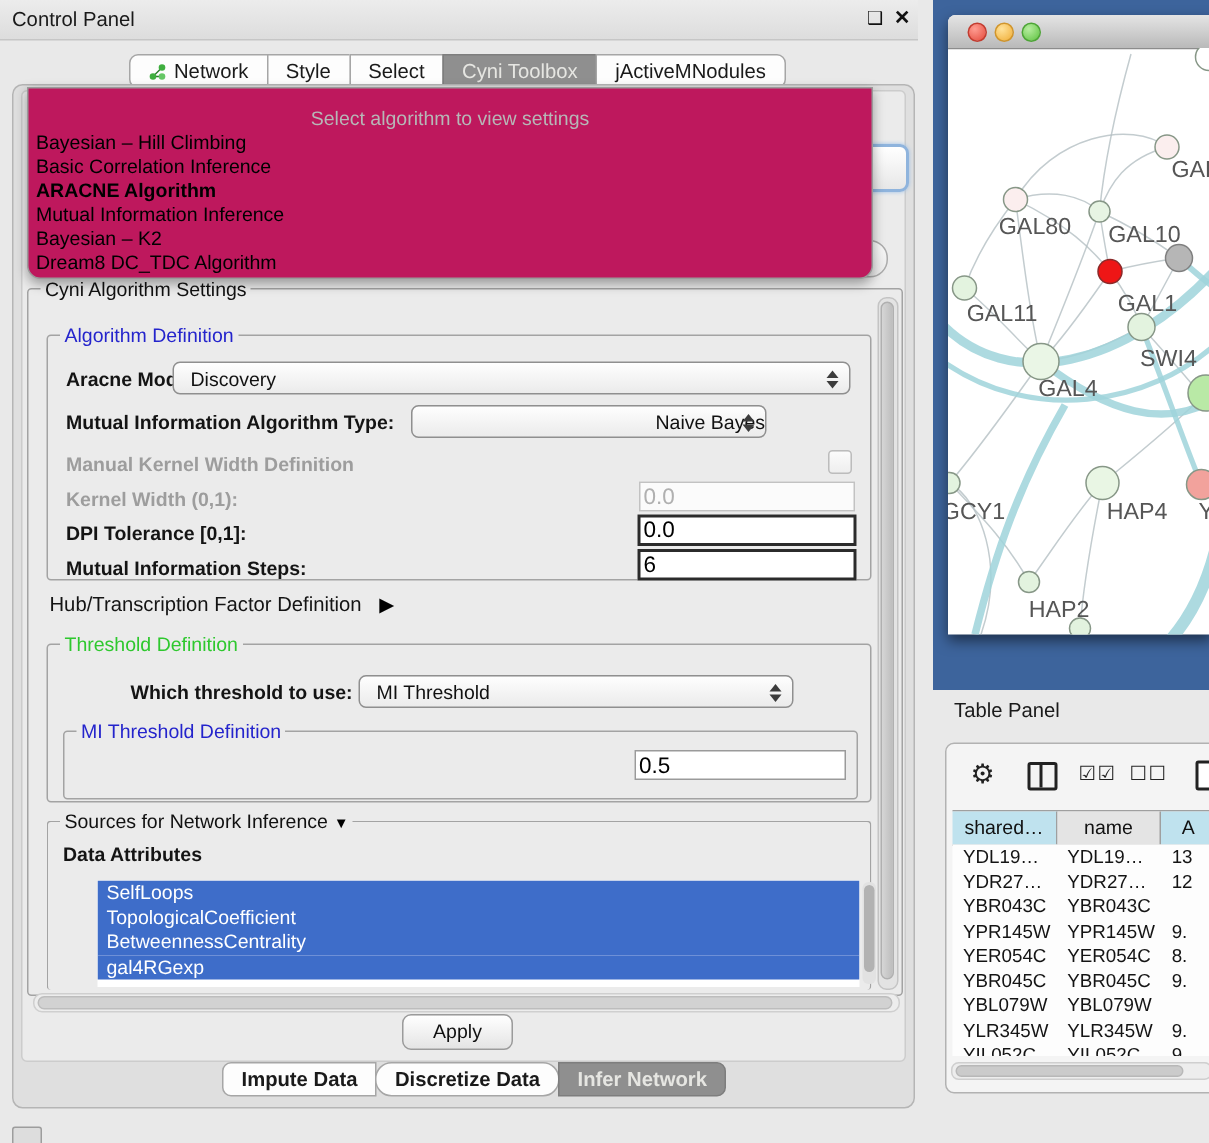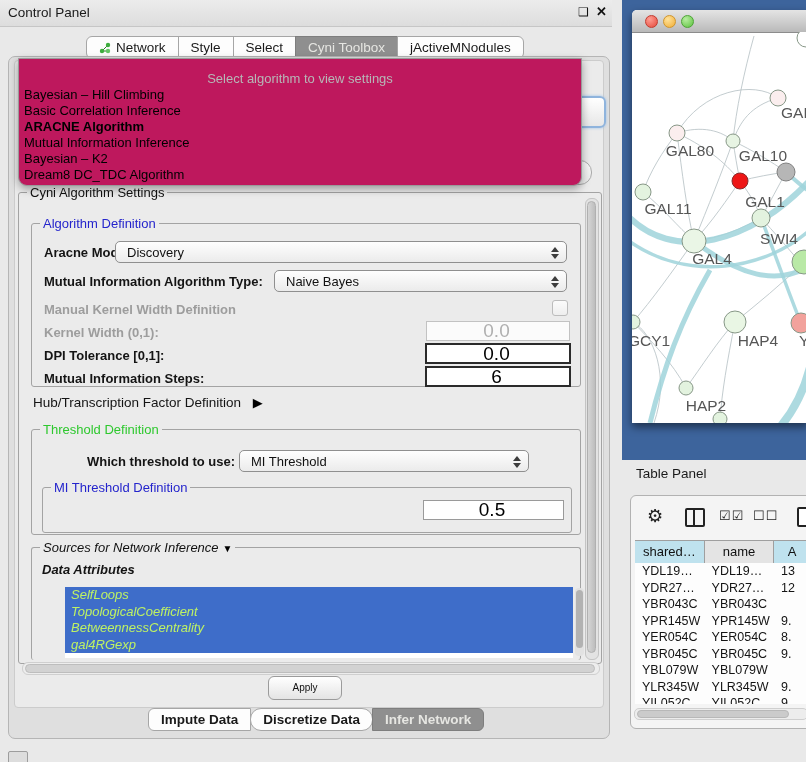--- a/index.html
+++ b/index.html
@@ -51,48 +51,48 @@
   .lbl{position:absolute;font-size:13px;font-weight:bold;color:#141414;white-space:nowrap;}
   .lbl.dis{color:#9d9d9d;}
   .combo{position:absolute;height:22px;border:1px solid #8f8f8f;border-radius:5px;
     background:linear-gradient(#fefefe,#ebebeb);font-size:13px;line-height:22px;padding-left:11px;
     box-sizing:border-box;}
   .stepper{position:absolute;right:7px;top:4px;width:8px;height:14px;}
   .stepper:before,.stepper:after{content:"";position:absolute;left:0;border-left:4px solid transparent;
     border-right:4px solid transparent;}
   .stepper:before{top:1px;border-bottom:5px solid #3c3c3c;}
   .stepper:after{bottom:1px;border-top:5px solid #3c3c3c;}
-  .tfield{position:absolute;height:18px;border:1px solid #9a9a9a;background:#fff;font-size:19px;
-    text-align:center;padding:0 5px 0 2px;font-family:"Liberation Sans",sans-serif;box-sizing:content-box;}
+  .tfield{position:absolute;height:18px;border:1px solid #9a9a9a;background:#fff;font-size:15px;
+    text-align:left;padding:0 5px 0 2px;font-family:"Liberation Sans",sans-serif;box-sizing:content-box;}
   .tfield.strong{border:2px solid #2b2b2b;height:17px;}
   .tfield.dis{color:#b0b0b0;border-color:#c2c2c2;background:#fbfbfb;}
   .checkbox{position:absolute;width:14px;height:14px;border:1px solid #bcbcbc;border-radius:3px;
     background:linear-gradient(#fbfbfb,#eeeeee);}
   .arrow-r{display:inline-block;font-size:13px;color:#000;}
   .arrow-d{display:inline-block;font-size:10px;color:#000;margin-left:4px;}
 
   #attr-list{position:absolute;left:33px;top:39px;width:508px;height:71px;background:#ffffff;
     overflow:hidden;}
   #attr-list .row{height:16.5px;line-height:16.5px;font-size:13px;padding-left:6px;color:#0c0c0c;}
-  #attr-list .row.sel{background:#3e6dc9;color:#bef264;}
+  #attr-list .row.sel{background:#3e6dc9;color:#ffffff;}
   #attr-scroll{position:absolute;left:543px;top:40px;width:9px;height:68px;background:#e2e2e2;
     border-radius:4px;}
   #attr-thumb{position:absolute;left:1px;top:2px;width:7px;height:58px;background:#b2b2b2;border-radius:4px;}
 
   #settings-vscroll{left:566px;top:5px;width:12px;height:460px;background:#e3e3e3;
     border:1px solid #c4c4c4;border-radius:6px;position:absolute;}
   #settings-vthumb{position:absolute;left:1px;top:2px;width:9px;height:452px;border-radius:5px;
     background:linear-gradient(90deg,#d6d6d6,#bdbdbd);border:1px solid #b0b0b0;box-sizing:border-box;}
   #settings-hscroll{left:22px;top:662px;width:576px;height:11px;background:#ededed;border-radius:6px;
     border:1px solid #cfcfcf;}
   #settings-hthumb{position:absolute;left:2px;top:1px;width:568px;height:7px;background:#d2d2d2;
     border:1px solid #bdbdbd;border-radius:5px;}
 
   #apply-btn{left:268px;top:676px;width:72px;height:22px;border:1px solid #9b9b9b;border-radius:6px;
-    background:linear-gradient(#ffffff,#e4e4e4);font-size:10px;text-align:center;line-height:22px;}
+    background:linear-gradient(#ffffff,#e4e4e4);font-size:13px;text-align:center;line-height:22px;}
 
   #bottom-tabs{left:148px;top:708px;height:22px;display:flex;}
 
   #bl-chip{left:8px;top:751px;width:18px;height:11px;border:1px solid #9d9d9d;border-radius:2px;
     background:#dddddd;}
 
   
   #desktop{left:622px;top:0;width:184px;height:460px;background:#3d649c;}
   #net-window{left:632px;top:10px;width:176px;height:413px;background:#ffffff;
     box-shadow:0 4px 9px rgba(0,0,0,.5);border-radius:5px 0 0 0;}
@@ -188,21 +188,21 @@
   <div class="group" style="left:12px;top:30px;width:548px;height:162px;">
     <span class="legend leg-blue">Algorithm Definition</span>
 
     <div class="lbl" style="left:12px;top:21px;">Aracne Mode:</div>
     <div class="combo" style="left:83px;top:17px;width:452px;">
       <span>Discovery</span>
       <span class="stepper"></span>
     </div>
 
     <div class="lbl" style="left:12px;top:50px;">Mutual Information Algorithm Type:</div>
-    <div class="combo" style="left:242px;top:46px;width:293px;">
+    <div class="combo" style="left:242px;top:46px;width:237px;text-align:right;">
       <span>Naive Bayes</span>
       <span class="stepper"></span>
     </div>
 
     <div class="lbl dis" style="left:12px;top:78px;">Manual Kernel Width Definition</div>
     <div class="checkbox" style="left:520px;top:76px;"></div>
 
     <div class="lbl dis" style="left:12px;top:101px;">Kernel Width (0,1):</div>
     <input class="tfield dis" style="left: 394px; top: 97px; width: 135px;" readonly="" value="0.0">
 
@@ -226,21 +226,21 @@
       <span>MI Threshold</span>
       <span class="stepper"></span>
     </div>
 
     <div class="group" style="left:10px;top:57px;width:528px;height:44px;">
       <span class="legend leg-blue">MI Threshold Definition</span>
       <input class="tfield" style="left: 380px; top: 12px; width: 132px;" value="0.5">
     </div>
   </div>
 
-  <div class="group" style="left:12px;top:354px;width:548px;height:112px;border-bottom:none;font-style:italic;">
+  <div class="group" style="left:12px;top:354px;width:548px;height:112px;border-bottom:none;">
     <span class="legend">
       <span>Sources for Network Inference</span><span class="arrow-d">▼</span>
     </span>
     <div class="lbl" style="left:10px;top:14px;">Data Attributes</div>
     <div id="attr-list">
         <div class="row sel">SelfLoops</div>
         <div class="row sel">TopologicalCoefficient</div>
         <div class="row sel">BetweennessCentrality</div>
         <div class="row sel">gal4RGexp</div>
       </div>

